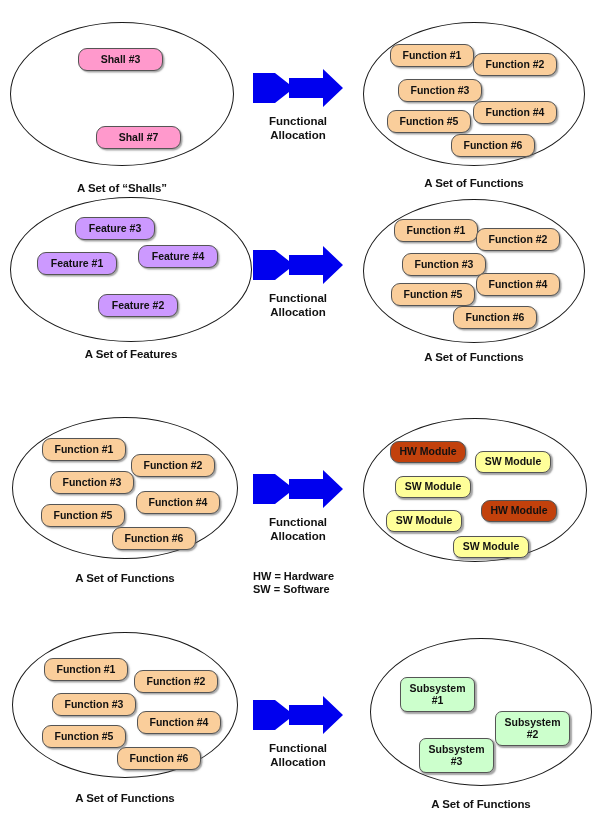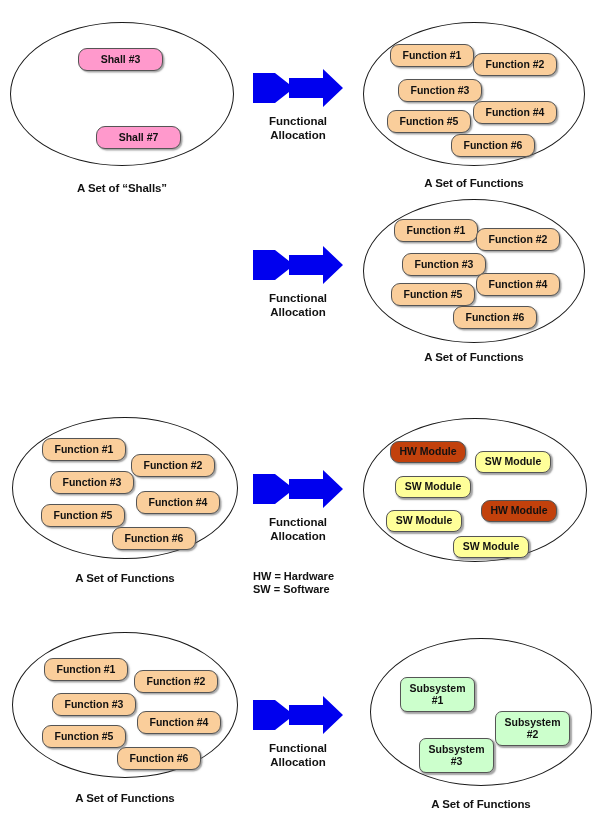--- a/index.html
+++ b/index.html
@@ -121,20 +121,28 @@
       <div class="item function" style="left:35px;top:57px;width:84px;height:23px;">Function #3</div>
       <div class="item function" style="left:110px;top:79px;width:84px;height:23px;">Function #4</div>
       <div class="item function" style="left:24px;top:88px;width:84px;height:23px;">Function #5</div>
       <div class="item function" style="left:88px;top:112px;width:84px;height:23px;">Function #6</div>
       <div class="set-caption" style="left:0px;top:155px;width:222px;">A Set of Functions</div>
     </div>
   </div>
 
   <div class="row" style="top:195px;height:180px;">
 
+    <div class="set-group" style="left:10px;top:2px;width:242px;height:170px;">
+      <div class="ellipse" style="width:242px;height:145px;"></div>
+      <div class="item feature" style="left:65px;top:20px;width:80px;height:23px;">Feature #3</div>
+      <div class="item feature" style="left:27px;top:55px;width:80px;height:23px;">Feature #1</div>
+      <div class="item feature" style="left:128px;top:48px;width:80px;height:23px;">Feature #4</div>
+      <div class="item feature" style="left:88px;top:97px;width:80px;height:23px;">Feature #2</div>
+      <div class="set-caption" style="left:0px;top:151px;width:242px;">A Set of Features</div>
+    </div>
 
     <div class="arrow-group" style="left:253px;top:48px;width:90px;height:80px;">
       <svg class="arrow-svg" width="90" height="48" viewBox="0 0 90 48">
         <path d="M0,4 L22,4 L36,15 L36,9 L70,9 L70,0 L90,19 L70,38 L70,29 L36,29 L36,23 L22,34 L0,34 Z" fill="#0000EE" transform="translate(0,3)"></path>
       </svg>
       <div class="arrow-label" style="left:0px;top:49px;">Functional
 Allocation</div>
     </div>
 
     <div class="set-group" style="left:363px;top:4px;width:222px;height:170px;">

